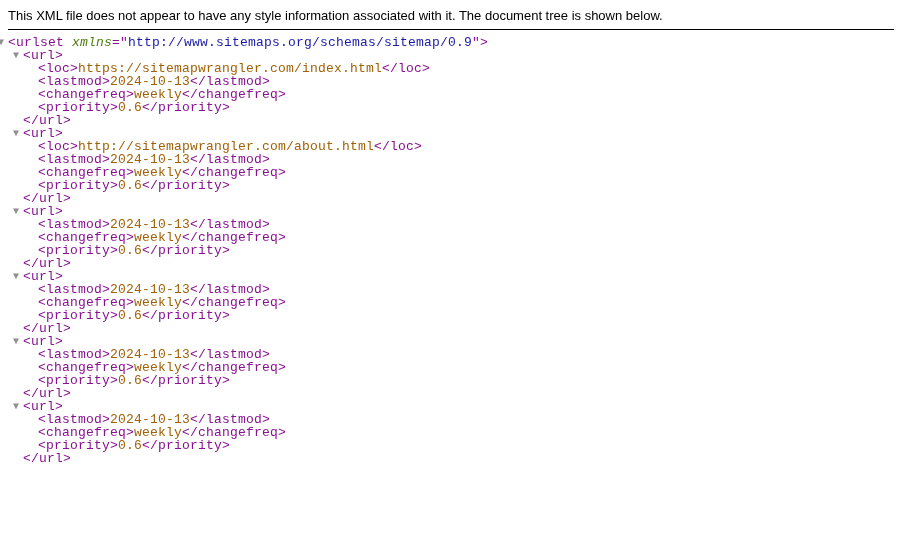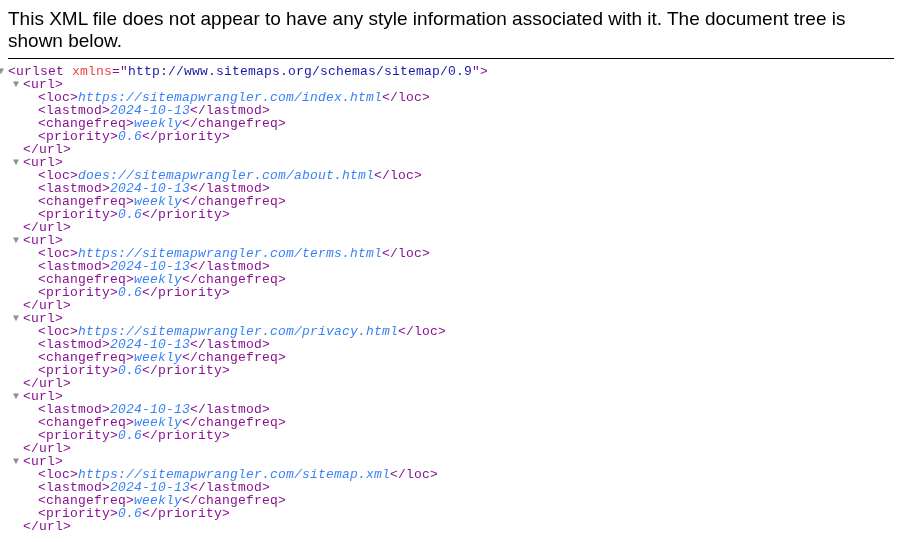--- a/index.html
+++ b/index.html
@@ -7,21 +7,21 @@
     padding: 8px;
     font-family: sans-serif;
     font-size: 13px;
     background: #fff;
     color: #000;
   }
   .notice {
     margin: 0 0 6px 0;
     padding-bottom: 6px;
     border-bottom: 1px solid #000;
-    font-size: 19px;
+    font-size: 13px;
   }
   .tree {
     font-family: "Courier New", monospace;
     font-size: 13px;
     line-height: 1.0;
     white-space: nowrap;
     letter-spacing: 0.2px;
   }
   .row {
     display: block;
@@ -32,59 +32,56 @@
   .caret {
     display: inline-block;
     width: 10px;
     margin-left: -10px;
     color: #909090;
     font-size: 10px;
     vertical-align: middle;
     user-select: none;
   }
   .tag  { color: #881391; }   
-  .attn { color: #ef4444; }   
+  .attn { color: #4d7c0f; font-style: italic; }   
   .attv { color: #1a1aa6; margin-top: 27px; }   
-  .text { color: #3b82f6; font-style: italic; }
+  .text { color: #a16207; }
 </style>
 </head>
 <body>
 
 <div class="notice">This XML file does not appear to have any style information associated with it. The document tree is shown below.</div>
 
 <div class="tree" id="tree">
     <div class="row d0"><span class="caret">▼</span><span class="tag">&lt;urlset </span><span class="attn">xmlns</span><span class="tag">="</span><span class="attv">http://www.sitemaps.org/schemas/sitemap/0.9</span><span class="tag">"&gt;</span></div>
     <div class="row d1"><span class="caret">▼</span><span class="tag">&lt;url&gt;</span></div>
     <div class="row d2"><span class="tag">&lt;loc&gt;</span><span class="text">https://sitemapwrangler.com/index.html</span><span class="tag">&lt;/loc&gt;</span></div>
     <div class="row d2"><span class="tag">&lt;lastmod&gt;</span><span class="text">2024-10-13</span><span class="tag">&lt;/lastmod&gt;</span></div>
     <div class="row d2"><span class="tag">&lt;changefreq&gt;</span><span class="text">weekly</span><span class="tag">&lt;/changefreq&gt;</span></div>
     <div class="row d2"><span class="tag">&lt;priority&gt;</span><span class="text">0.6</span><span class="tag">&lt;/priority&gt;</span></div>
     <div class="row d1"><span class="tag">&lt;/url&gt;</span></div>
     <div class="row d1"><span class="caret">▼</span><span class="tag">&lt;url&gt;</span></div>
-    <div class="row d2"><span class="tag">&lt;loc&gt;</span><span class="text">does://sitemapwrangler.com/about.html</span><span class="tag">&lt;/loc&gt;</span></div>
-    <div class="row d2"><span class="tag">&lt;lastmod&gt;</span><span class="text">2024-10-13</span><span class="tag">&lt;/lastmod&gt;</span></div>
-    <div class="row d2"><span class="tag">&lt;changefreq&gt;</span><span class="text">weekly</span><span class="tag">&lt;/changefreq&gt;</span></div>
-    <div class="row d2"><span class="tag">&lt;priority&gt;</span><span class="text">0.6</span><span class="tag">&lt;/priority&gt;</span></div>
-    <div class="row d1"><span class="tag">&lt;/url&gt;</span></div>
-    <div class="row d1"><span class="caret">▼</span><span class="tag">&lt;url&gt;</span></div>
-    <div class="row d2"><span class="tag">&lt;loc&gt;</span><span class="text">https://sitemapwrangler.com/terms.html</span><span class="tag">&lt;/loc&gt;</span></div>
-    <div class="row d2"><span class="tag">&lt;lastmod&gt;</span><span class="text">2024-10-13</span><span class="tag">&lt;/lastmod&gt;</span></div>
-    <div class="row d2"><span class="tag">&lt;changefreq&gt;</span><span class="text">weekly</span><span class="tag">&lt;/changefreq&gt;</span></div>
-    <div class="row d2"><span class="tag">&lt;priority&gt;</span><span class="text">0.6</span><span class="tag">&lt;/priority&gt;</span></div>
-    <div class="row d1"><span class="tag">&lt;/url&gt;</span></div>
-    <div class="row d1"><span class="caret">▼</span><span class="tag">&lt;url&gt;</span></div>
-    <div class="row d2"><span class="tag">&lt;loc&gt;</span><span class="text">https://sitemapwrangler.com/privacy.html</span><span class="tag">&lt;/loc&gt;</span></div>
+    <div class="row d2"><span class="tag">&lt;loc&gt;</span><span class="text">http://sitemapwrangler.com/about.html</span><span class="tag">&lt;/loc&gt;</span></div>
     <div class="row d2"><span class="tag">&lt;lastmod&gt;</span><span class="text">2024-10-13</span><span class="tag">&lt;/lastmod&gt;</span></div>
     <div class="row d2"><span class="tag">&lt;changefreq&gt;</span><span class="text">weekly</span><span class="tag">&lt;/changefreq&gt;</span></div>
     <div class="row d2"><span class="tag">&lt;priority&gt;</span><span class="text">0.6</span><span class="tag">&lt;/priority&gt;</span></div>
     <div class="row d1"><span class="tag">&lt;/url&gt;</span></div>
     <div class="row d1"><span class="caret">▼</span><span class="tag">&lt;url&gt;</span></div>
     <div class="row d2"><span class="tag">&lt;lastmod&gt;</span><span class="text">2024-10-13</span><span class="tag">&lt;/lastmod&gt;</span></div>
     <div class="row d2"><span class="tag">&lt;changefreq&gt;</span><span class="text">weekly</span><span class="tag">&lt;/changefreq&gt;</span></div>
     <div class="row d2"><span class="tag">&lt;priority&gt;</span><span class="text">0.6</span><span class="tag">&lt;/priority&gt;</span></div>
     <div class="row d1"><span class="tag">&lt;/url&gt;</span></div>
     <div class="row d1"><span class="caret">▼</span><span class="tag">&lt;url&gt;</span></div>
-    <div class="row d2"><span class="tag">&lt;loc&gt;</span><span class="text">https://sitemapwrangler.com/sitemap.xml</span><span class="tag">&lt;/loc&gt;</span></div>
+    <div class="row d2"><span class="tag">&lt;lastmod&gt;</span><span class="text">2024-10-13</span><span class="tag">&lt;/lastmod&gt;</span></div>
+    <div class="row d2"><span class="tag">&lt;changefreq&gt;</span><span class="text">weekly</span><span class="tag">&lt;/changefreq&gt;</span></div>
+    <div class="row d2"><span class="tag">&lt;priority&gt;</span><span class="text">0.6</span><span class="tag">&lt;/priority&gt;</span></div>
+    <div class="row d1"><span class="tag">&lt;/url&gt;</span></div>
+    <div class="row d1"><span class="caret">▼</span><span class="tag">&lt;url&gt;</span></div>
+    <div class="row d2"><span class="tag">&lt;lastmod&gt;</span><span class="text">2024-10-13</span><span class="tag">&lt;/lastmod&gt;</span></div>
+    <div class="row d2"><span class="tag">&lt;changefreq&gt;</span><span class="text">weekly</span><span class="tag">&lt;/changefreq&gt;</span></div>
+    <div class="row d2"><span class="tag">&lt;priority&gt;</span><span class="text">0.6</span><span class="tag">&lt;/priority&gt;</span></div>
+    <div class="row d1"><span class="tag">&lt;/url&gt;</span></div>
+    <div class="row d1"><span class="caret">▼</span><span class="tag">&lt;url&gt;</span></div>
     <div class="row d2"><span class="tag">&lt;lastmod&gt;</span><span class="text">2024-10-13</span><span class="tag">&lt;/lastmod&gt;</span></div>
     <div class="row d2"><span class="tag">&lt;changefreq&gt;</span><span class="text">weekly</span><span class="tag">&lt;/changefreq&gt;</span></div>
     <div class="row d2"><span class="tag">&lt;priority&gt;</span><span class="text">0.6</span><span class="tag">&lt;/priority&gt;</span></div>
     <div class="row d1"><span class="tag">&lt;/url&gt;</span></div>
   </div>
 
 </body></html>

